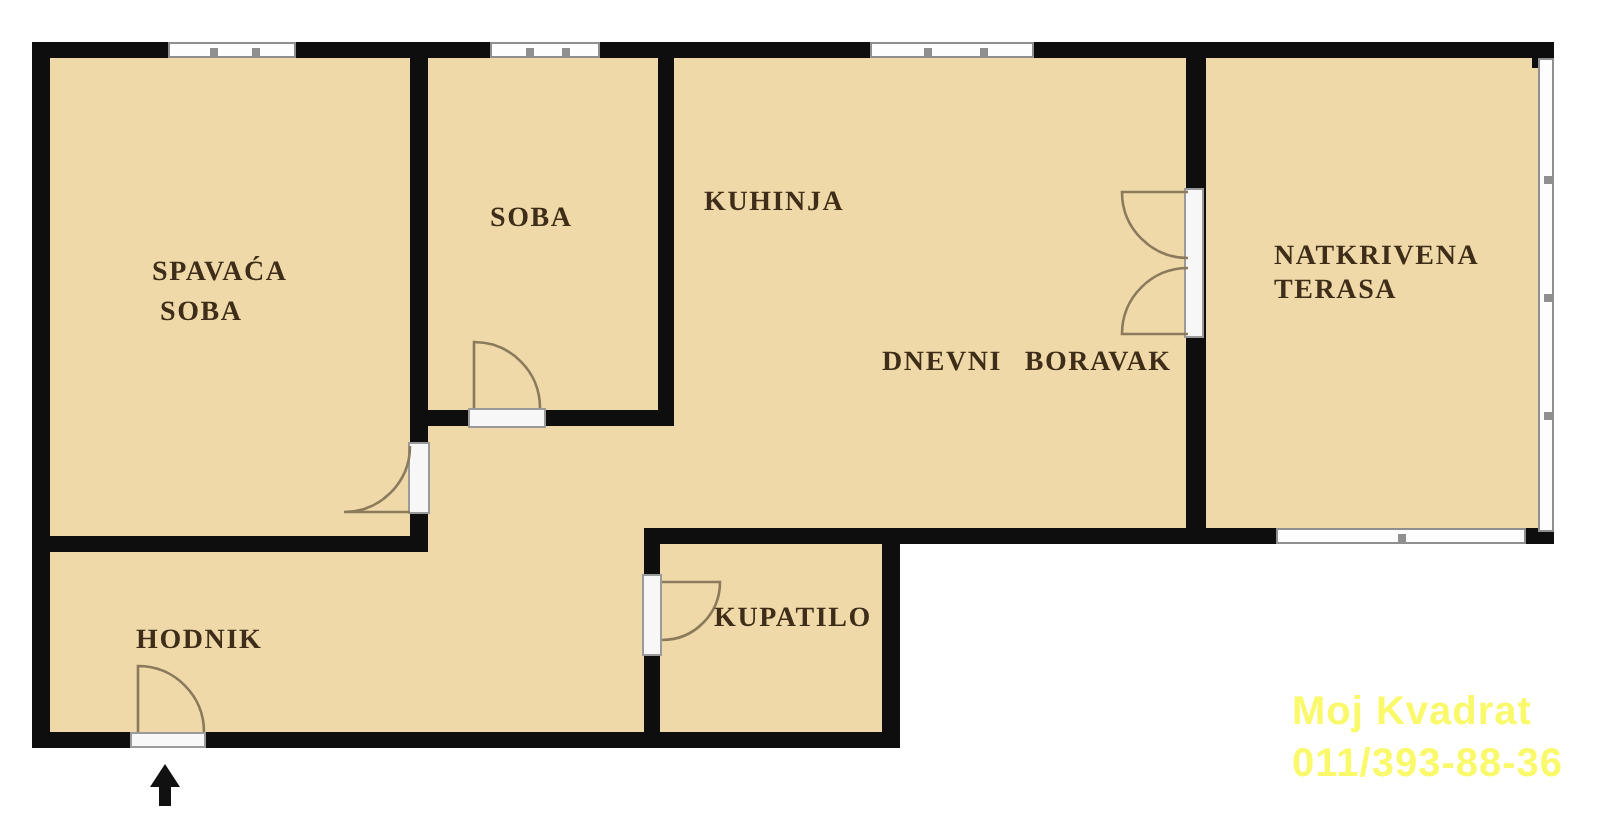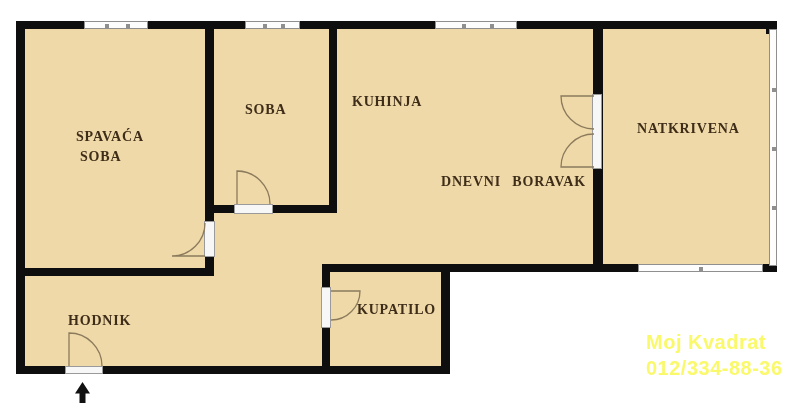--- a/index.html
+++ b/index.html
@@ -18,21 +18,21 @@
   }
   .label{
     position:absolute;color:var(--label-text,#3E2D18);
     font-size:14px;font-weight:700;letter-spacing:0.8px;line-height:20px;white-space:pre;
   }
   .label .l2{display:block;margin-left:4px;}
   .label-terasa{line-height:17px;}
   .label-dnevni{word-spacing:7px;}
   svg.overlay{position:absolute;left:0;top:0;pointer-events:none;}
   .watermark{
-    position:absolute;left:646px;top:329px;color:var(--watermark,#FAF96B);
+    position:absolute;left:646px;top:343px;color:var(--watermark,#FAF96B);
     font-family:"Liberation Sans",sans-serif;font-weight:700;font-size:20px;
     line-height:26px;letter-spacing:0.5px;white-space:pre;
   }
 </style>
 </head>
 <body>
 
 <div class="canvas">
 
   <div class="room" style="left:25px;top:29px;width:180px;height:239px"></div>
@@ -93,19 +93,19 @@
       <path d="M594 96 L561 96 A33 33 0 0 0 594 129"></path>
       <path d="M594 167 L561 167 A33 33 0 0 1 594 134"></path>
     </g>
     <path d="M82.5 382 L90 393.5 L85.5 393.5 L85.5 403 L79.5 403 L79.5 393.5 L75 393.5 Z" fill="#111" stroke="none"></path>
   </svg>
 
   <div class="label" style="left:76px;top:127px"><span>SPAVAĆA</span><span class="l2">SOBA</span></div>
   <div class="label" style="left:245px;top:100px">SOBA</div>
   <div class="label label-dnevni" style="left:441px;top:172px">DNEVNI BORAVAK</div>
   <div class="label" style="left:352px;top:92px">KUHINJA</div>
-  <div class="label label-terasa" style="left:637px;top:120px"><span>NATKRIVENA</span></div>
+  <div class="label label-terasa" style="left:637px;top:120px"><span>NATKRIVENA</span><span class="l2" style="margin-left:0">TERASA</span></div>
   <div class="label" style="left:68px;top:311px">HODNIK</div>
   <div class="label" style="left:357px;top:300px">KUPATILO</div>
 
-  <div class="watermark"><span>Moj Kvadrat</span><br><span>012/334-88-36</span></div>
+  <div class="watermark"><span>Moj Kvadrat</span><br><span>011/393-88-36</span></div>
 
 </div>
 
 </body></html>

